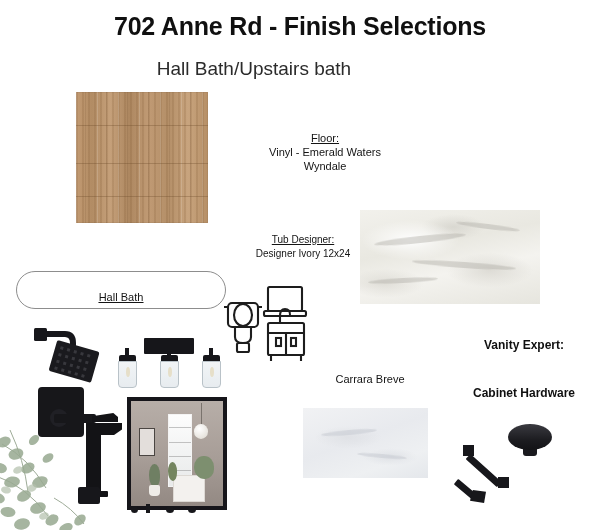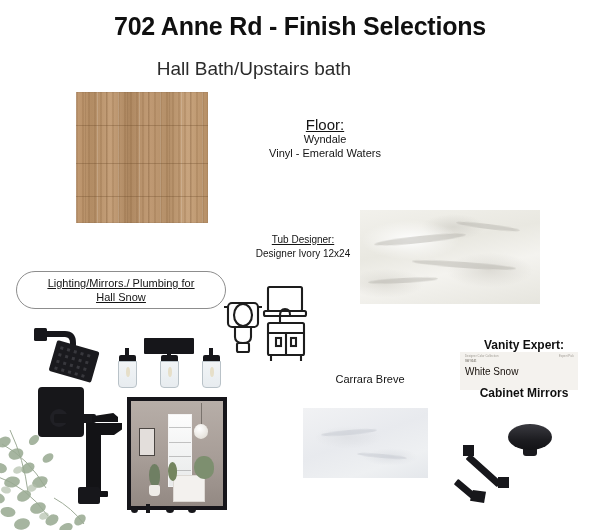--- a/index.html
+++ b/index.html
@@ -52,21 +52,21 @@
     text-decoration: underline;
     display: block;
     white-space: nowrap;
   }
   .caption .sub {
     display: block;
     white-space: nowrap;
   }
 
   #floor-caption { left: 240px; top: 118px; width: 170px; }
-  #floor-caption .hdr { font-size: 15px; }
+  #floor-caption .hdr { font-size: 11px; margin-top: 13px; }
   #floor-caption .sub { font-size: 11px; }
 
   #tub-caption { left: 243px; top: 233px; width: 120px; }
   #countertop-caption { left: 310px; top: 372px; width: 120px; }
   #countertop-caption .hdr { font-size: 11px; }
   #countertop-caption .sub { font-size: 11px; }
 
   
   .pill {
     position: absolute;
@@ -397,40 +397,40 @@
   <div class="subtitle">Hall Bath/Upstairs bath</div>
 
   <div class="swatch" id="floor-swatch">
     <div class="plankline" style="top:33px"></div>
     <div class="plankline" style="top:71px"></div>
     <div class="plankline" style="top:104px"></div>
   </div>
 
   <div class="caption" id="floor-caption">
     <span class="hdr">Floor:</span>
+    <span class="sub">Vinyl - Emerald Waters</span>
     <span class="sub">Wyndale</span>
-    <span class="sub">Vinyl - Emerald Waters</span>
   </div>
 
   <div class="swatch" id="tub-swatch">
     <div class="vein" style="left:14px; top:26px; width:92px; height:7px; transform:rotate(-6deg);"></div>
     <div class="vein" style="left:52px; top:52px; width:104px; height:6px; transform:rotate(4deg);"></div>
     <div class="vein" style="left:8px;  top:68px; width:70px;  height:5px; transform:rotate(-3deg);"></div>
     <div class="vein" style="left:96px; top:14px; width:64px;  height:5px; transform:rotate(7deg);"></div>
   </div>
 
   <div class="caption" id="tub-caption">
     <span class="hdr">Tub Designer:</span>
     <span class="sub">Designer Ivory 12x24</span>
   </div>
 
   <div class="pill">
     <span>
-      <span>Lighting/Mirrors./ Plumbing for</span><br>
-      <span>Hall Snow</span>
+      <br>
+      <span>Hall Bath</span>
     </span>
   </div>
 
   <div id="fixture-icons">
     <svg width="96" height="86" viewBox="0 0 96 86">
       <g fill="none" stroke="#1d1d1d" stroke-width="2.1">
 
         <rect x="6" y="20" width="30" height="24" rx="4"></rect>
         <ellipse cx="21" cy="32" rx="9" ry="11"></ellipse>
         <path d="M13 44 L13 54 Q13 60 21 60 Q29 60 29 54 L29 44"></path>
@@ -538,29 +538,21 @@
   <div class="swatch" id="counter-swatch">
     <div class="vein" style="left:18px; top:22px; width:56px; height:5px; transform:rotate(-5deg);"></div>
     <div class="vein" style="left:54px; top:46px; width:50px; height:4px; transform:rotate(5deg);"></div>
   </div>
 
   <div class="caption" id="countertop-caption">
     <span class="sub">Carrara Breve</span>
   </div>
 
   <div id="vanity-color-label">Vanity Expert:</div>
-  <div id="paint-chip">
-    <div class="chip-meta">
-      <div class="m1">Designer Color Collection</div>
-      <div class="m2">Expert Pick</div>
-    </div>
-    <div class="chip-code">SW 9541</div>
-    <div class="chip-name">White Snow</div>
-  </div>
-  <div id="cabinet-hardware-label">Cabinet Mirrors</div>
+  <div id="cabinet-hardware-label">Cabinet Hardware</div>
 
   <div id="knob">
     <div class="neck"></div>
     <div class="top"></div>
   </div>
   <div id="pull-long">
     <div class="foot1"></div>
     <div class="bar"></div>
     <div class="foot2"></div>
   </div>

